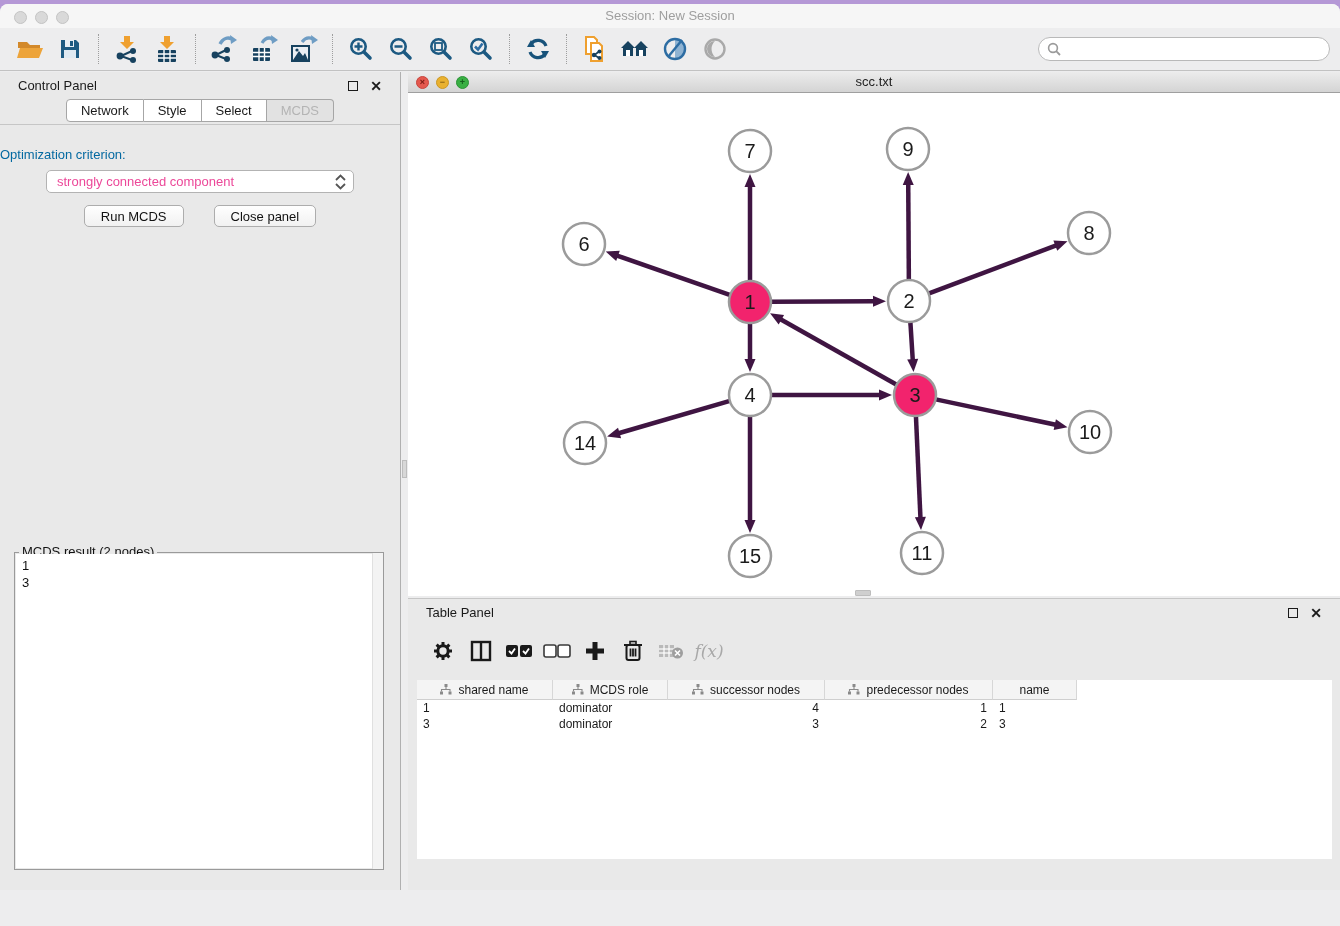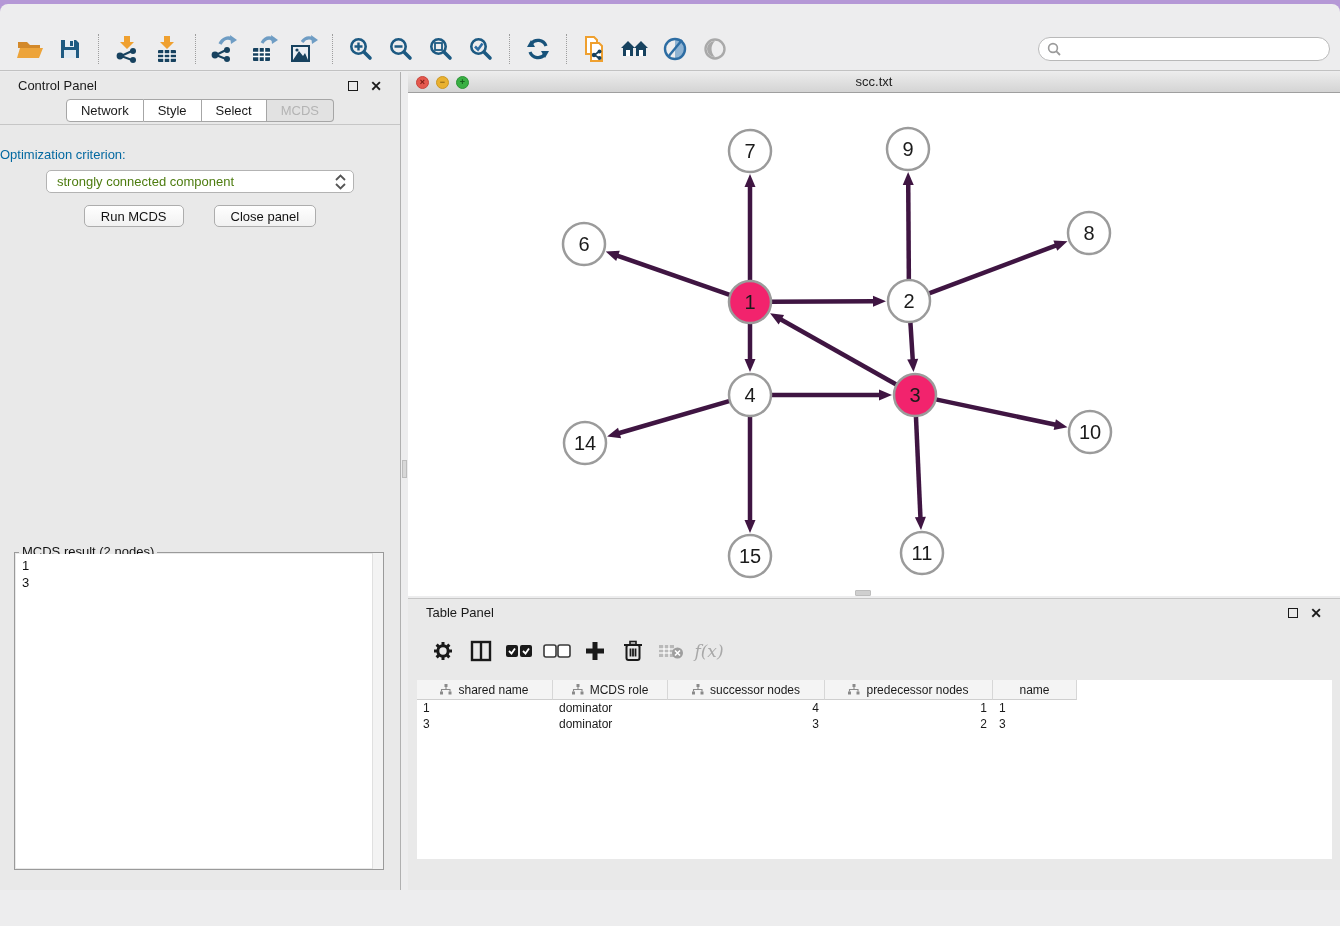--- a/index.html
+++ b/index.html
@@ -27,21 +27,21 @@
   .panel-header .spacer { flex:1; }
   .float-box { width:10px; height:10px; border:1.5px solid #1a1a1a; margin-right:12px; }
   .close-x { font-size:14px; font-weight:bold; color:#1a1a1a; line-height:10px; }
   .seg-tabs { display:flex; justify-content:center; }
   .seg { border:1px solid #a6a6a6; border-left:none; background:#fff; font-size:13px; color:#1a1a1a; padding:3px 14px; }
   .seg:first-child { border-left:1px solid #a6a6a6; border-radius:4px 0 0 4px; }
   .seg:last-child { border-radius:0 4px 4px 0; }
   .seg.active { background:#e2e2e2; color:#b4b4b4; }
   .cp-content { position:absolute; top:52px; left:0; right:0; bottom:0; border-top:1px solid #c6c6c6; background:#e9e9e9; }
   .opt-label { text-align:left; font-size:13px; color:#0369a1; margin-top:22px; }
-  .dropdown { margin:8px 46px 0 46px; height:23px; background:#fff; border:1px solid #b3b3b3; border-radius:5px; display:flex; align-items:center; padding-left:10px; font-size:13px; color:#4d7c0f; }
+  .dropdown { margin:8px 46px 0 46px; height:23px; background:#fff; border:1px solid #b3b3b3; border-radius:5px; display:flex; align-items:center; padding-left:10px; font-size:13px; color:#ec4899; }
   .dropdown .dd-spacer { flex:1; }
   .btn-row { display:flex; justify-content:center; gap:30px; margin-top:12px; }
   .mac-btn { height:22px; padding:0 16px; font-size:13px; color:#111; background:linear-gradient(#ffffff,#f1f1f1); border:1px solid #adadad; border-radius:5px; display:flex; align-items:center; }
   .result-box { position:absolute; left:14px; right:16px; top:427px; bottom:20px; border:1px solid #9a9a9a; }
   .result-legend { position:absolute; top:-9px; left:4px; background:#e9e9e9; padding:0 3px; font-size:13px; color:#111; }
   .result-list { position:absolute; inset:1px; background:#fff; }
   .result-scroll { position:absolute; top:0; bottom:0; right:0; width:11px; background:#f3f3f3; border-left:1px solid #e0e0e0; }
   .result-item { font-size:13px; color:#111; padding-left:6px; line-height:17px; }
   .result-item:first-child { margin-top:3px; }
 
@@ -77,20 +77,28 @@
   .statusbar { position:absolute; bottom:0; left:0; right:0; height:36px; background:#ececec; border-top:1px solid #c0c0c0; }
   .status-left-btn { position:absolute; left:10px; top:6px; width:30px; height:24px; background:linear-gradient(#fff,#f0f0f0); border:1px solid #b0b0b0; border-radius:4px; display:flex; align-items:center; justify-content:center; }
   .memory-btn { position:absolute; right:8px; top:6px; height:24px; padding:0 9px; background:linear-gradient(#fff,#f0f0f0); border:1px solid #b0b0b0; border-radius:4px; display:flex; align-items:center; gap:6px; font-size:12px; color:#111; }
   .mem-dot { width:11px; height:11px; border-radius:50%; background:#2e8b3d; }
 </style>
 </head>
 <body>
 
 <div class="window">
 
+  <div class="titlebar">
+    <div class="traffic">
+      <div class="tl-circle"></div>
+      <div class="tl-circle"></div>
+      <div class="tl-circle"></div>
+    </div>
+    <div class="wtitle">Session: New Session</div>
+  </div>
 
   <div class="toolbar">
     <span class="tb-btn">
       <svg width="28" height="24" viewBox="0 0 28 24">
           <path d="M2 5 L11 5 L14 8 L24 8 L24 11 L2 11 Z" fill="#d3892a"></path>
           <path d="M4 11 L27 11 L23 21 L1 21 Z" fill="#eda43a"></path>
         </svg>
     </span>
     <span class="tb-btn">
       <svg width="24" height="24" viewBox="0 0 24 24">

